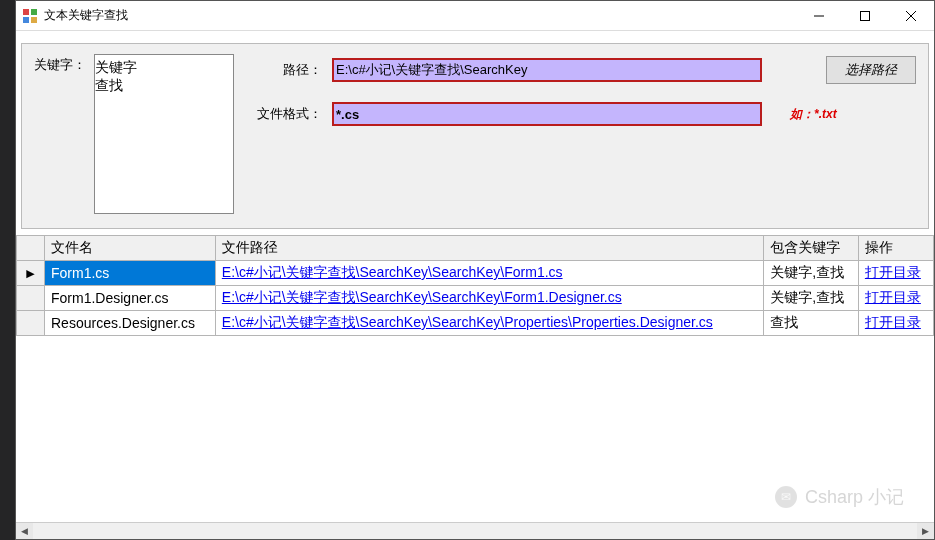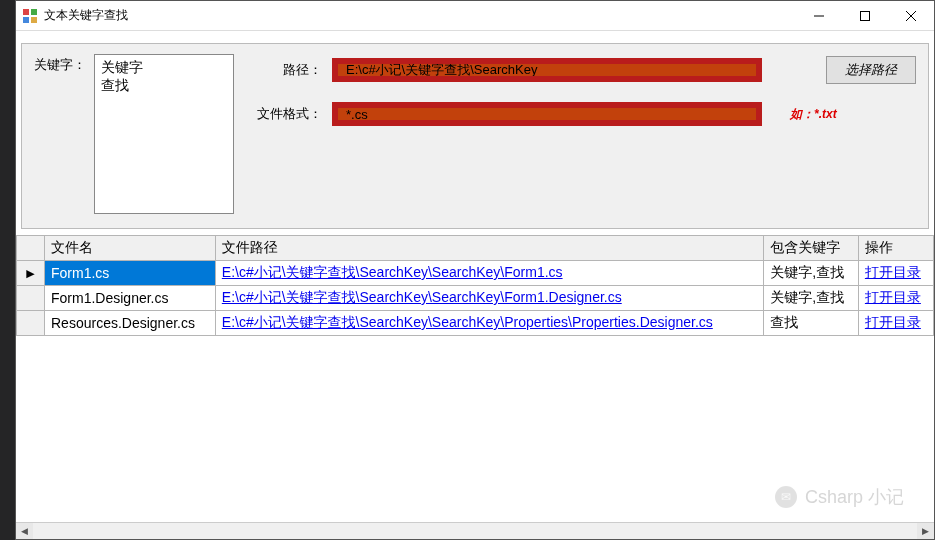--- a/index.html
+++ b/index.html
@@ -56,45 +56,45 @@
       padding: 10px 12px 14px 12px;
       display: flex;
       gap: 14px;
     }
     .kw-col { display: flex; gap: 8px; }
     .kw-label { padding-top: 2px; font-size: 13px; }
     .kw-text {
       width: 140px; height: 160px;
       border: 1px solid #888;
       background: #fff;
-      padding: 4px 6px;
+      padding: 4px 0;
       font-size: 14px;
       resize: none;
       font-family: inherit;
       white-space: pre;
     }
     .right-col {
       flex: 1;
       display: flex;
       flex-direction: column;
       gap: 18px;
       padding-top: 2px;
     }
     .row { display: flex; align-items: center; gap: 10px; }
     .row-label { width: 74px; text-align: right; font-size: 13px; }
     .text-input {
       height: 24px;
-      border: 6px solid #b91c1c;
-      background: #c2410c;
-      padding: 2px 8px;
+      border: 2px solid #b91c1c;
+      background: #c4b5fd;
+      padding: 2px 2px;
       font-size: 13px;
       font-family: inherit;
     }
     .path-input { width: 430px; }
-    .format-input { width: 430px; }
+    .format-input { width: 430px; font-weight: bold; }
     .wf-btn {
       height: 28px;
       padding: 0 18px;
       background: #e1e1e1;
       border: 1px solid #999;
       font-size: 13px;
       font-family: inherit;
       cursor: pointer;
       font-style: italic;
     }

